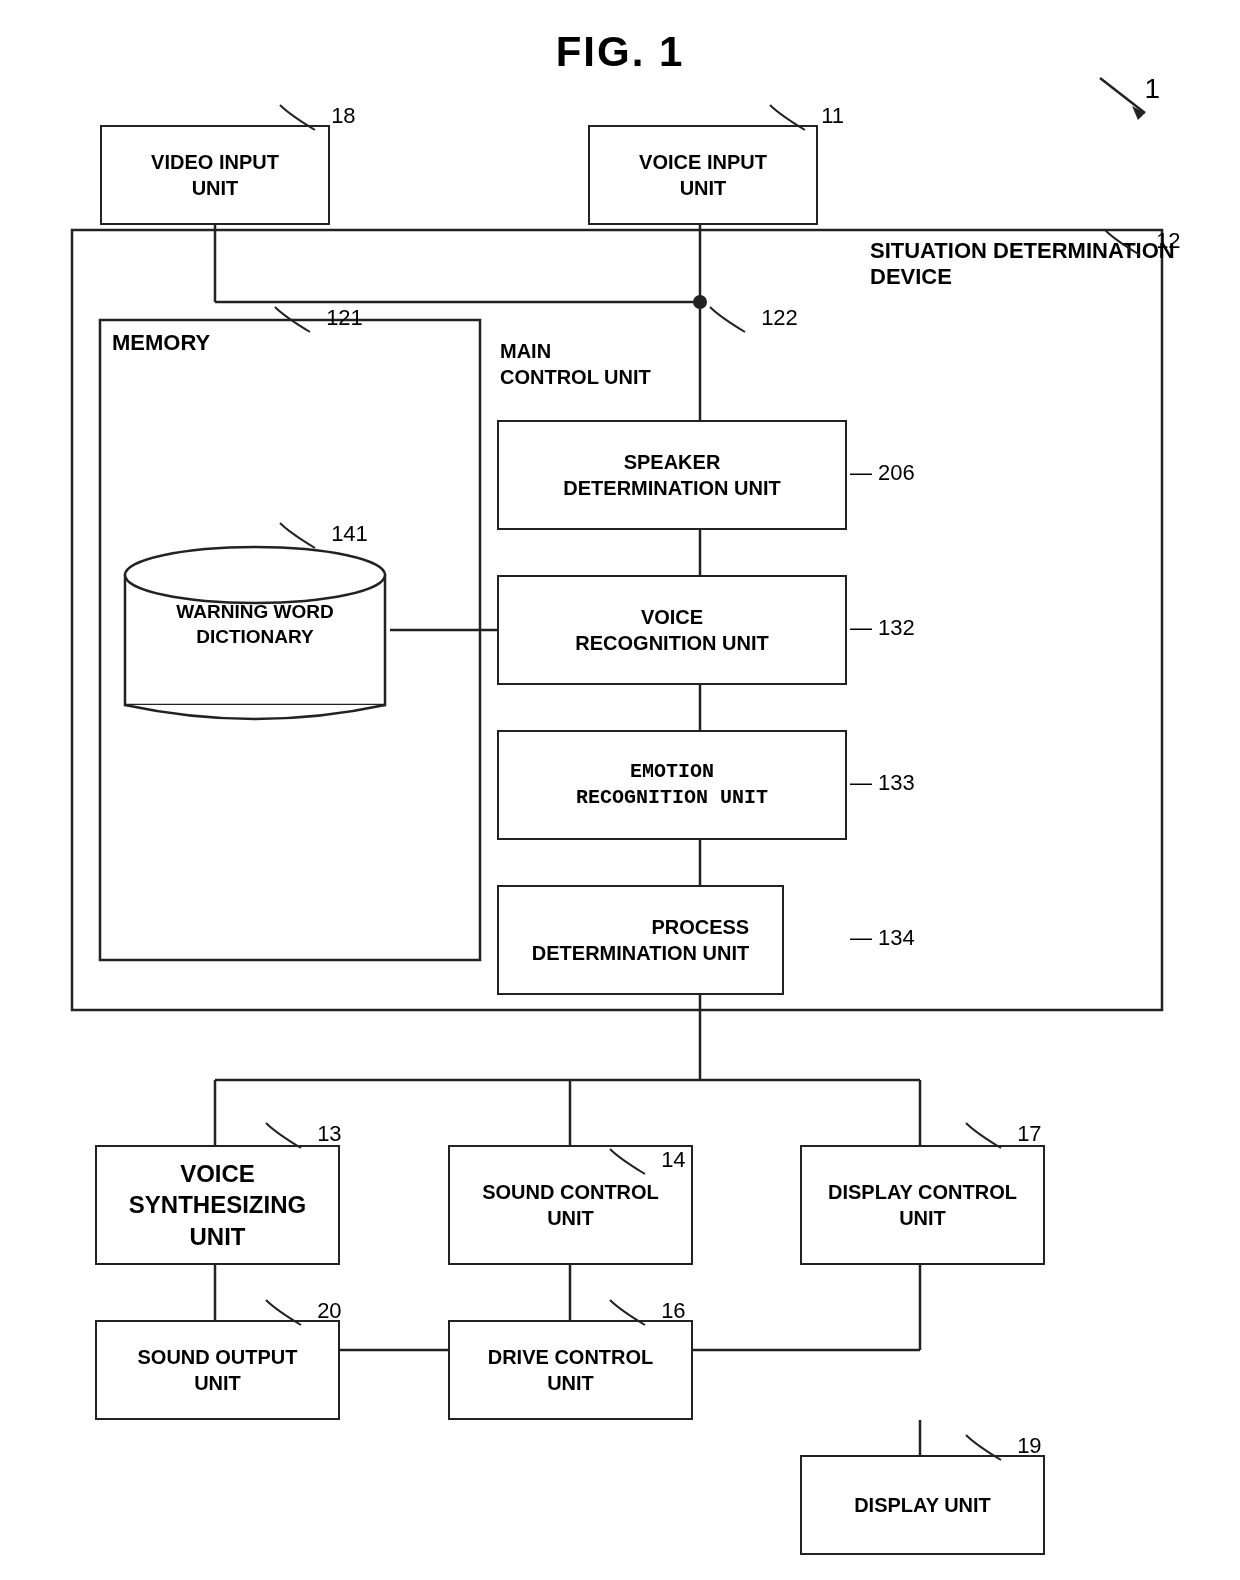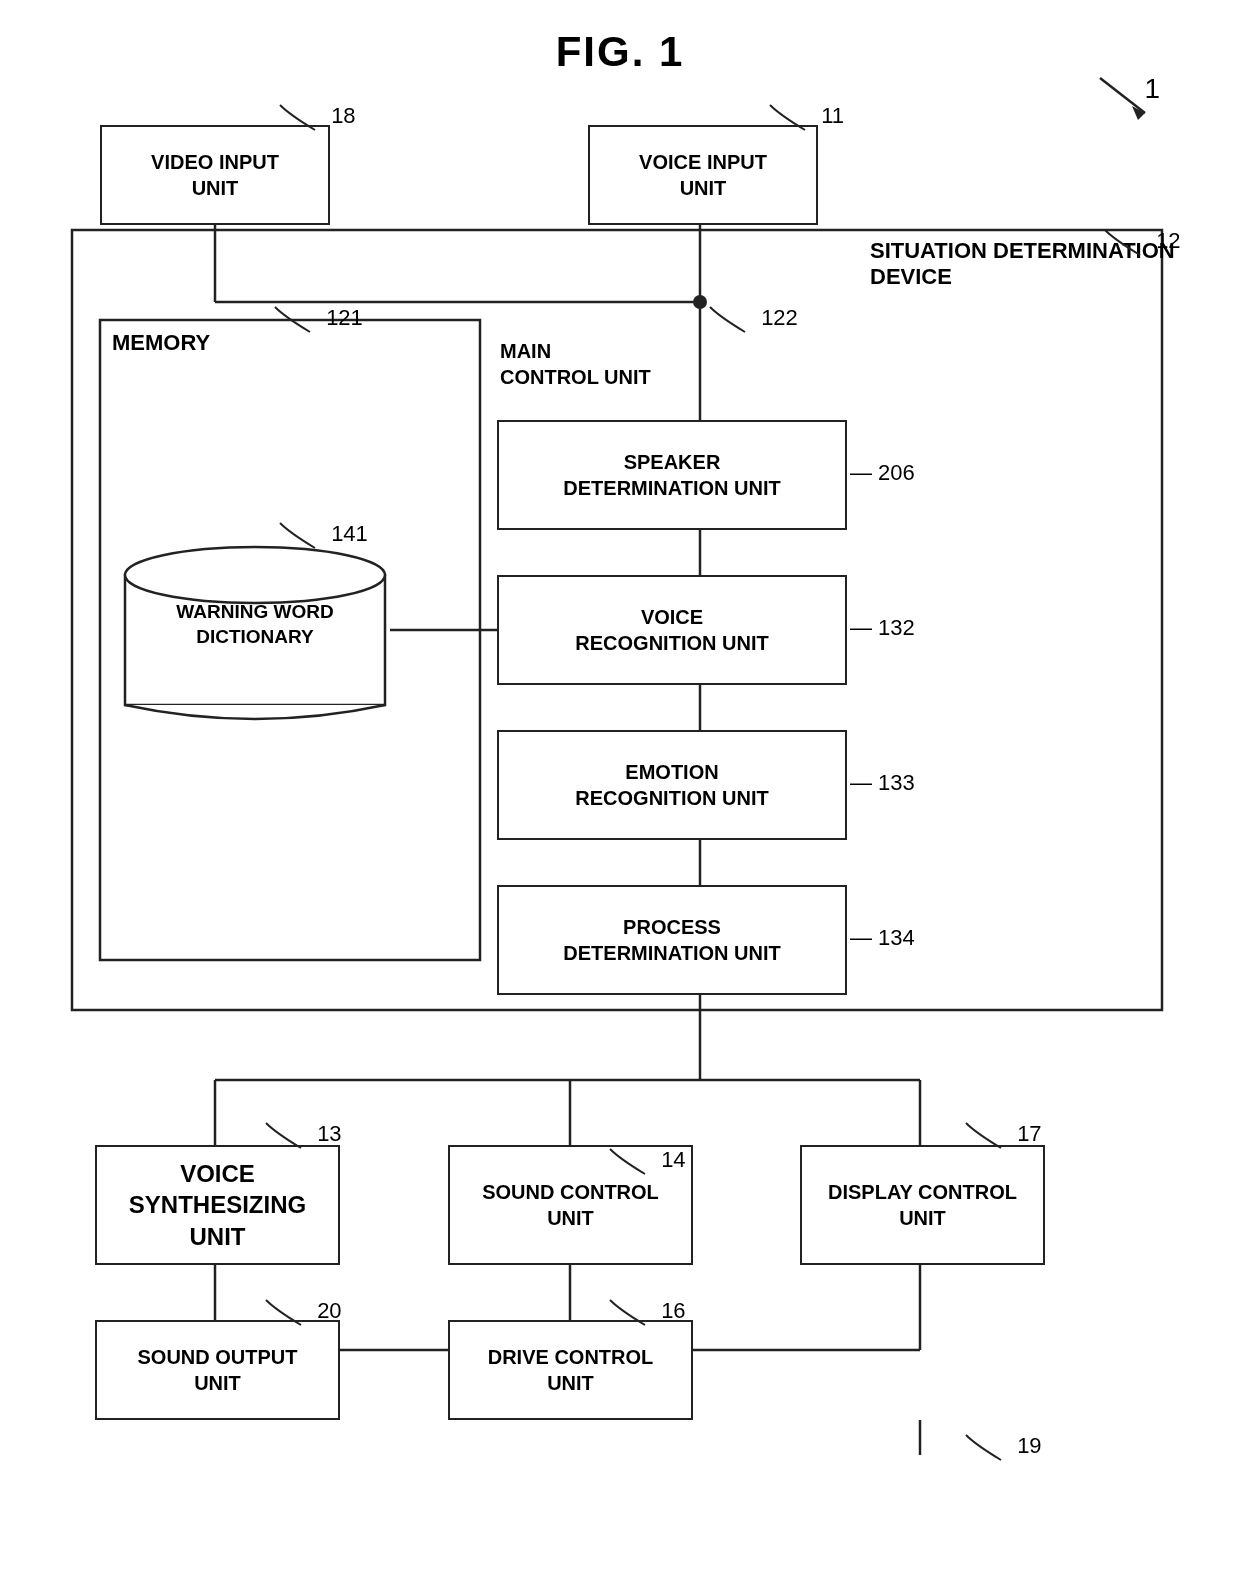--- a/index.html
+++ b/index.html
@@ -206,28 +206,28 @@
     <span style="font-size:22px;">— 206</span>
   </div>
 
   <div class="box" style="left:497px; top:575px; width:350px; height:110px; font-size:20px;">
     <span>VOICE<br>RECOGNITION UNIT</span>
   </div>
   <div class="ref-label" style="left:850px; top:615px;">
     <span style="font-size:22px;">— 132</span>
   </div>
 
-  <div class="box" style="left:497px; top:730px; width:350px; height:110px; font-size:20px;">
+  <div class="box" style="left:497px; top:730px; width:350px; height:110px; font-size:20px;font-family:Liberation Mono, monospace;">
     <span>EMOTION<br>RECOGNITION UNIT</span>
   </div>
   <div class="ref-label" style="left:850px; top:770px;">
     <span style="font-size:22px;">— 133</span>
   </div>
 
-  <div class="box" style="left:497px; top:885px; width:350px; height:110px; font-size:20px;">
+  <div class="box" style="left:497px; top:885px; width:287px; height:110px; font-size:20px;text-align:right;">
     <span>PROCESS<br>DETERMINATION UNIT</span>
   </div>
   <div class="ref-label" style="left:850px; top:925px;">
     <span style="font-size:22px;">— 134</span>
   </div>
 
   <div style="position:absolute; left:115px; top:540px; width:280px; height:185px;">
     <svg width="280" height="185" viewBox="0 0 280 185">
 
       <rect x="10" y="35" width="260" height="130" fill="#fff" stroke="#222" stroke-width="2.5"></rect>
@@ -291,20 +291,23 @@
   <div class="box" style="left:800px; top:1145px; width:245px; height:120px; font-size:20px;">
     <span>DISPLAY CONTROL<br>UNIT</span>
   </div>
   <div class="ref-label" style="left:956px; top:1118px;">
     <svg width="55" height="35" style="display:inline-block;vertical-align:middle;">
       <path d="M 45 30 Q 20 15 10 5" fill="none" stroke="#222" stroke-width="2"></path>
     </svg>
     <span>17</span>
   </div>
 
+  <div class="box" style="left:800px; top:1455px; width:245px; height:100px; font-size:20px;">
+    <span>DISPLAY UNIT</span>
+  </div>
   <div class="ref-label" style="left:956px; top:1430px;">
     <svg width="55" height="35" style="display:inline-block;vertical-align:middle;">
       <path d="M 45 30 Q 20 15 10 5" fill="none" stroke="#222" stroke-width="2"></path>
     </svg>
     <span>19</span>
   </div>
 
 </div>
 
 </body></html>

